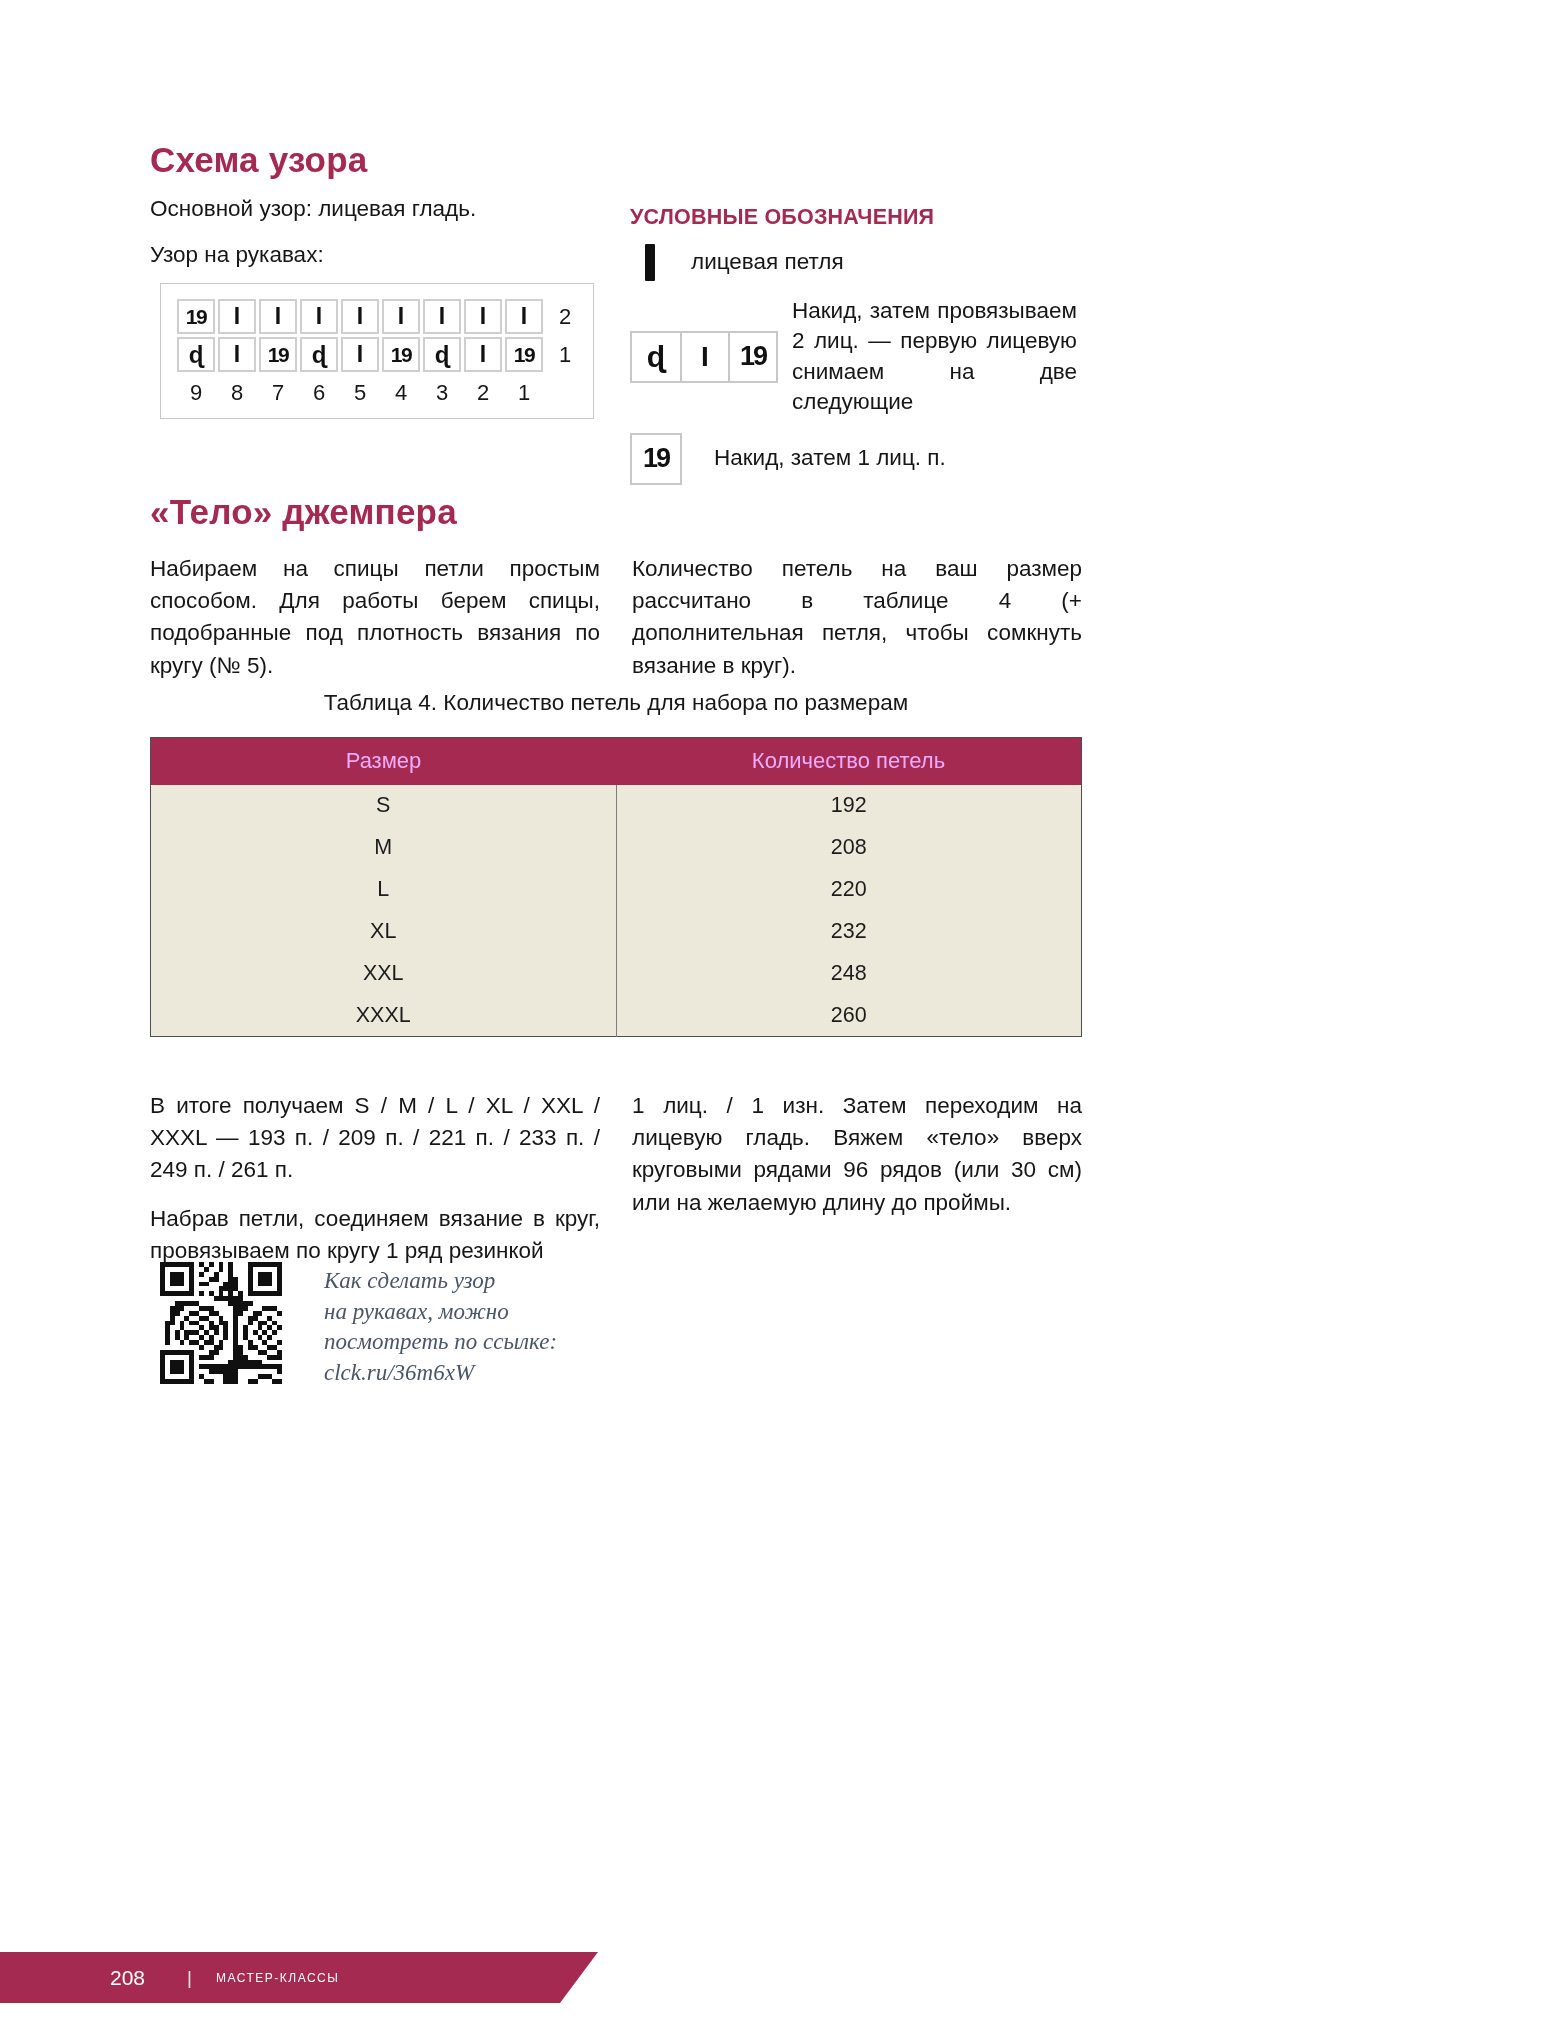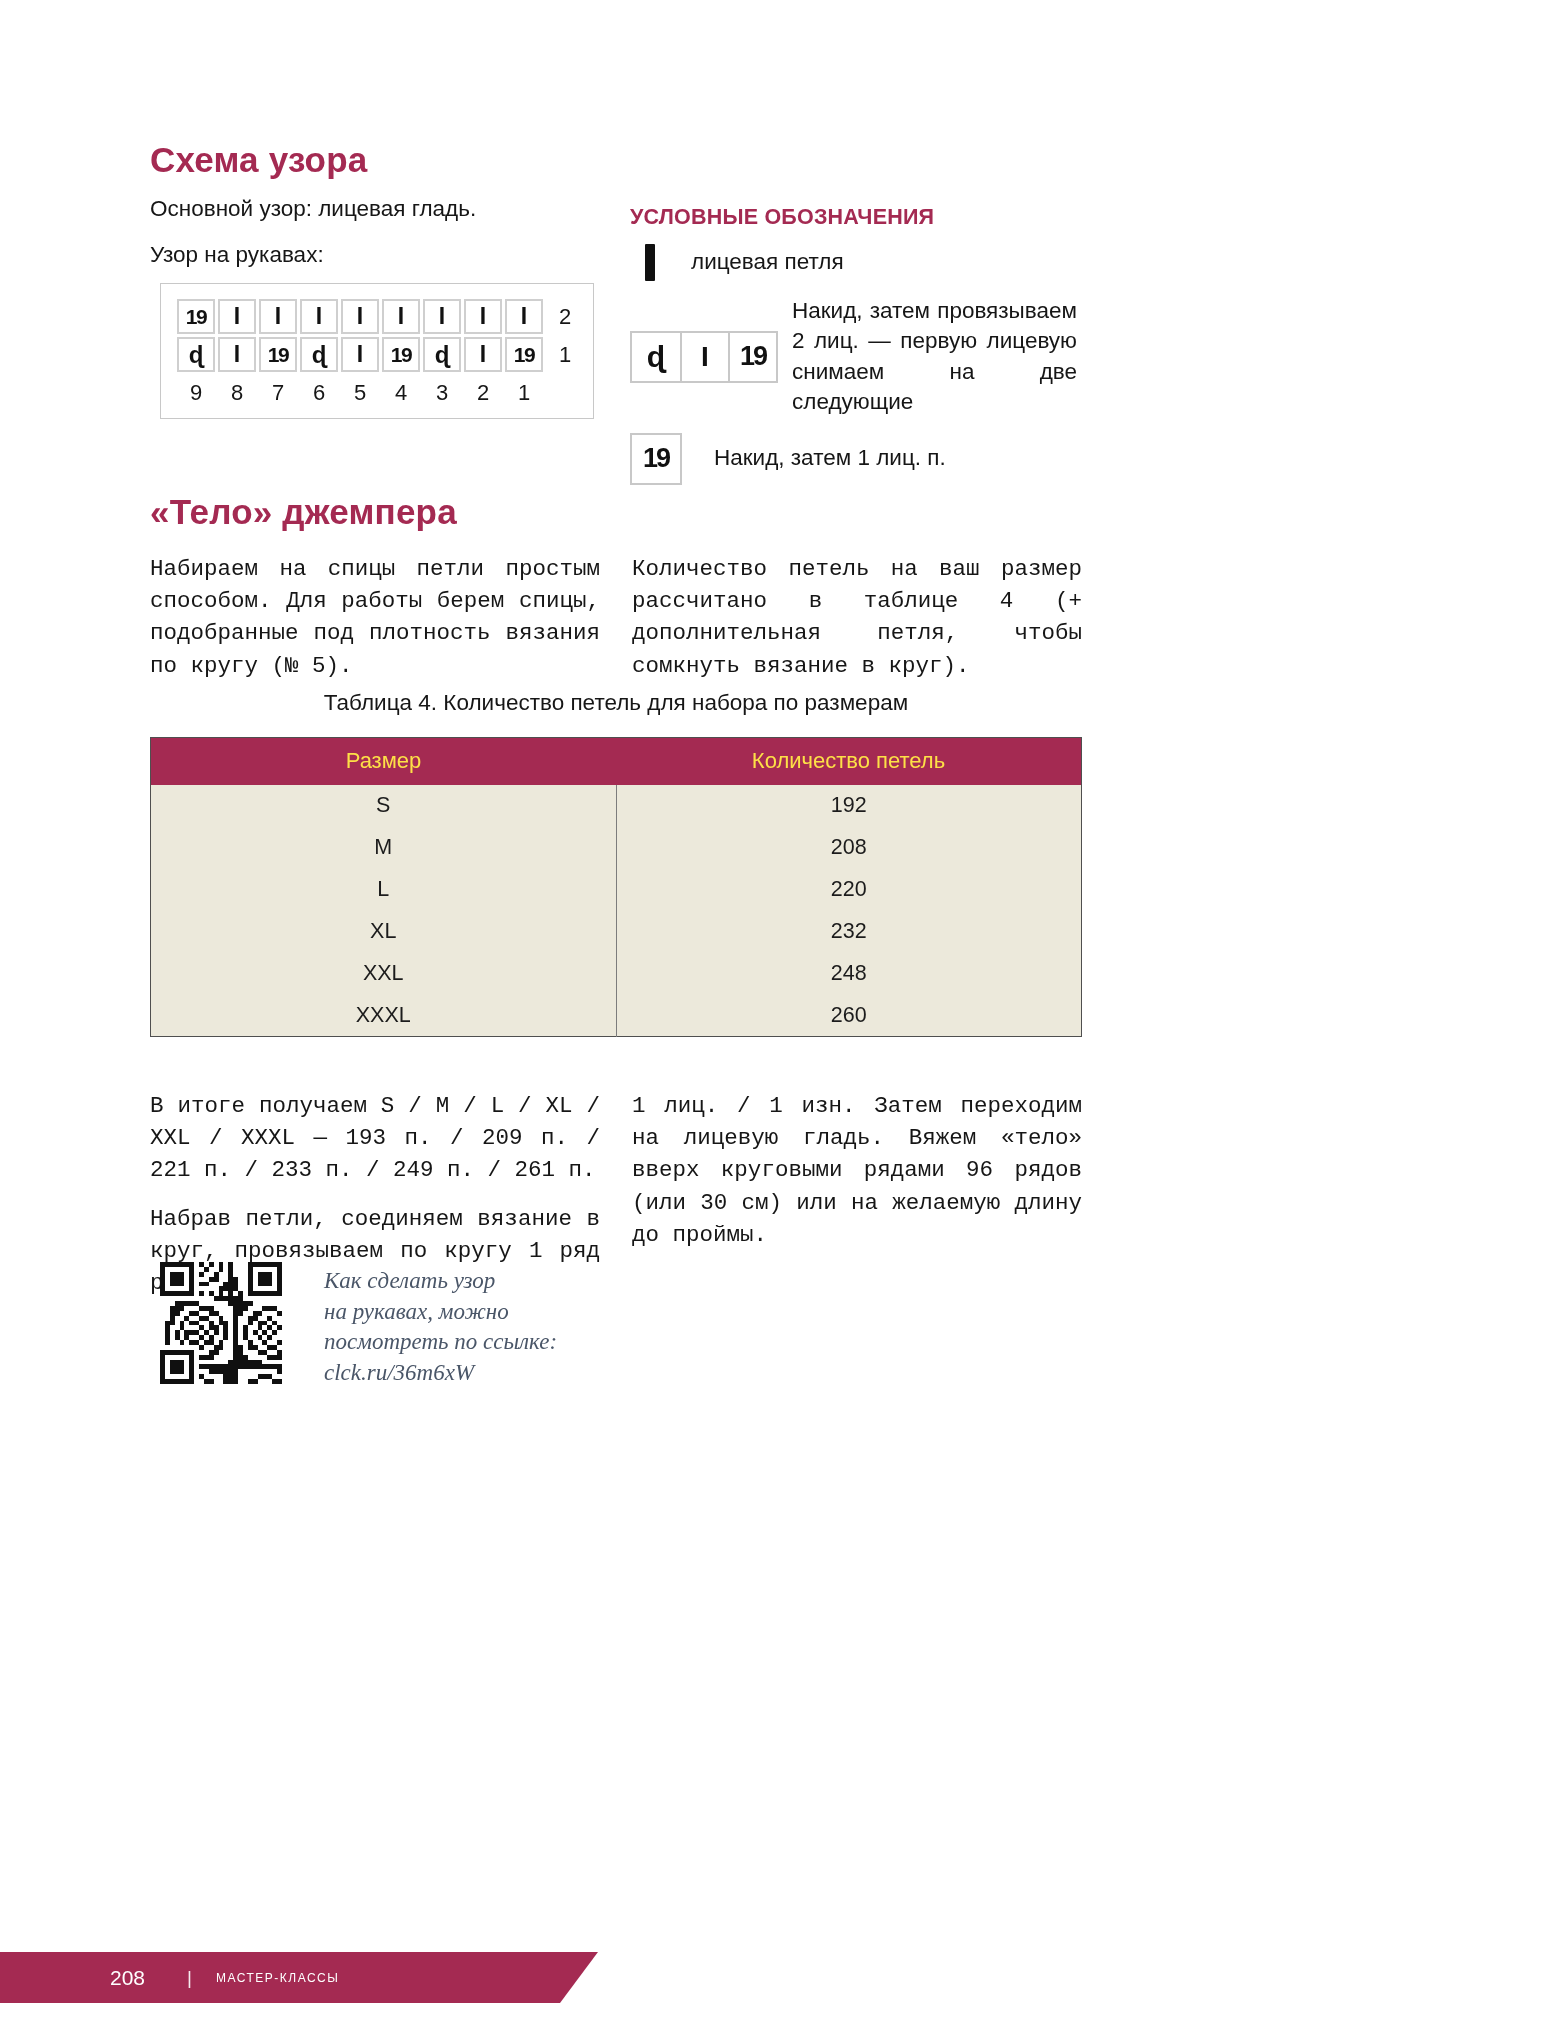--- a/index.html
+++ b/index.html
@@ -46,28 +46,28 @@
   .sym-box .sym-d  { font-size: 30px; font-weight: 800; }
   .sym-box .sym-knit { font-size: 28px; font-weight: 800; }
   .legend-text { font-size: 22.5px; line-height: 1.35; margin-left: 32px; }
   #legend-item-knit .legend-text { margin-left: 36px; }
   .legend-text.justify { text-align: justify; width: 285px; margin-left: 14px; }
 
   
   .two-col { position: absolute; left: 150px; width: 932px; display: flex; gap: 32px; }
   #cols-body   { top: 553px; }
   #cols-result { top: 1090px; }
-  .col { width: 450px; font-size: 22.5px; line-height: 1.43; text-align: justify; font-family: Liberation Mono, monospace; }
+  .col { width: 450px; font-size: 22.5px; line-height: 1.43; text-align: justify; }
   .col p { margin: 0 0 16px 0; }
   .col p:last-child { margin-bottom: 0; }
 
   
   .table-caption { position: absolute; left: 150px; top: 690px; width: 932px; text-align: center; font-size: 22.5px; }
   .size-table { position: absolute; left: 150px; top: 737px; width: 932px; border-collapse: collapse; border: 1px solid #4f4f4f; }
-  .size-table th { background: var(--accent); color: #fde047; font-weight: 400; font-size: 22px; height: 47px; width: 50%; }
+  .size-table th { background: var(--accent); color: #f0abfc; font-weight: 400; font-size: 22px; height: 47px; width: 50%; }
   .size-table td { background: var(--row-bg); font-size: 21.5px; text-align: center; height: 42px; color: #1c1c1c; }
   .size-table td:first-child { border-right: 1px solid #7c7c7c; }
 
   
   .qr-row { position: absolute; left: 160px; top: 1262px; display: flex; }
   .qr-code { width: 122px; height: 122px; flex: 0 0 auto; }
   .qr-code svg { width: 122px; height: 122px; display: block; shape-rendering: crispEdges; }
   .qr-caption {
     margin-left: 42px; padding-top: 4px;
     font-family: "Liberation Serif", "DejaVu Serif", serif; font-style: italic;

